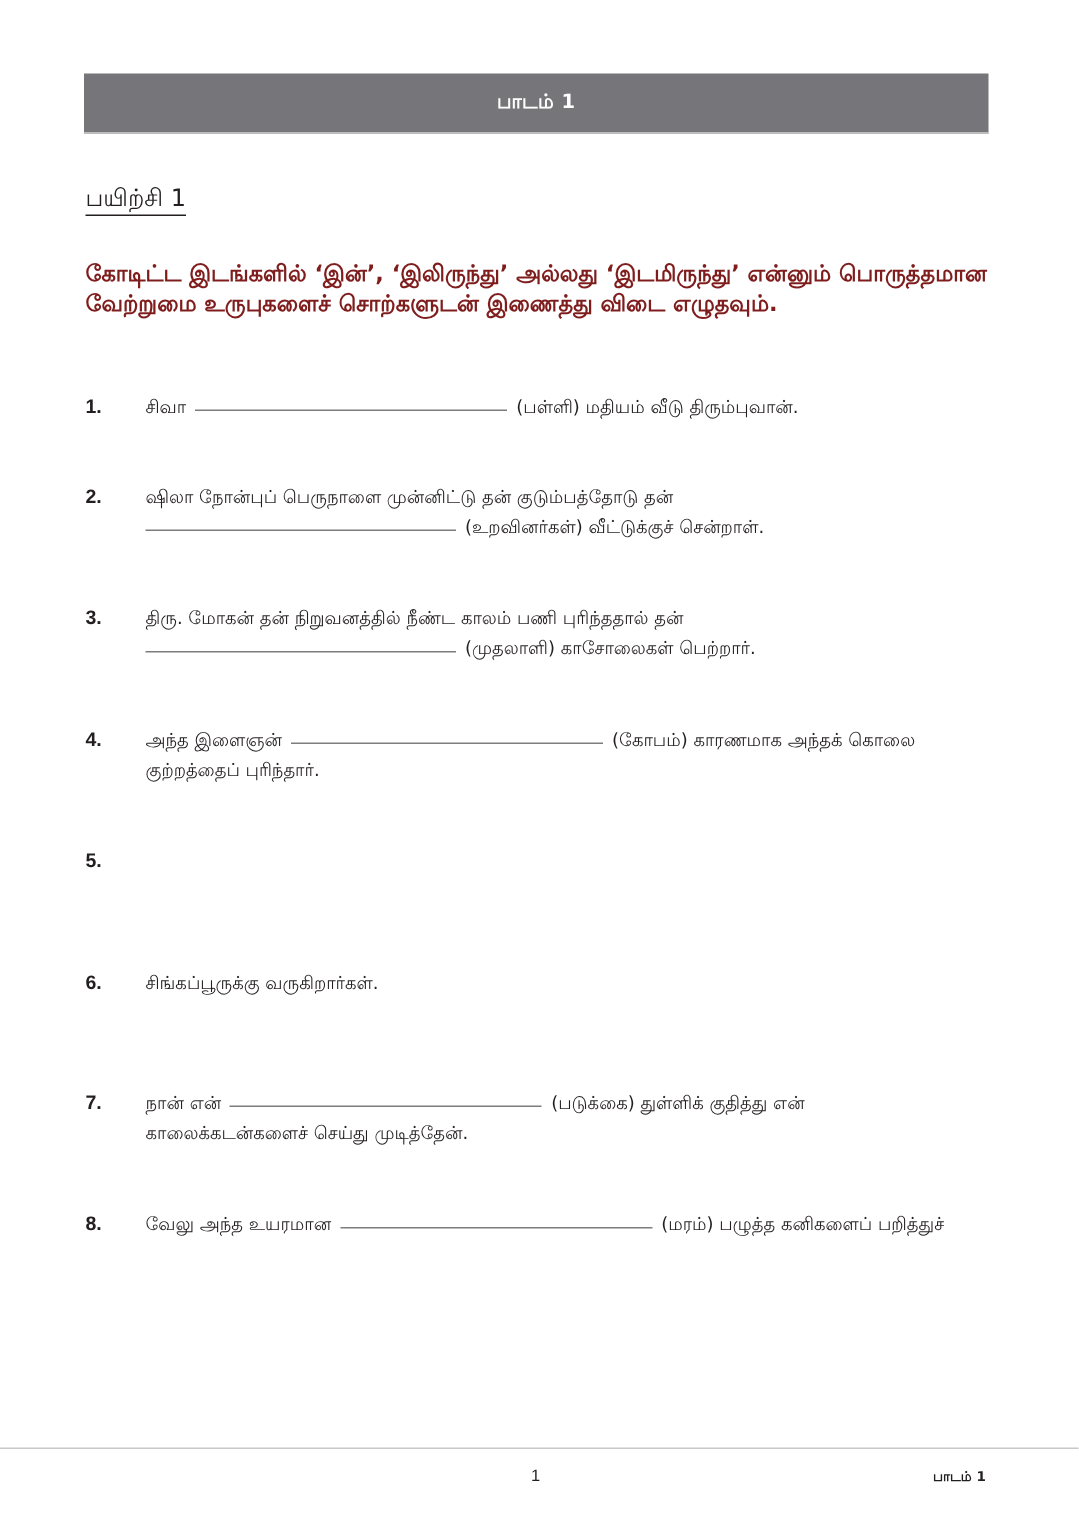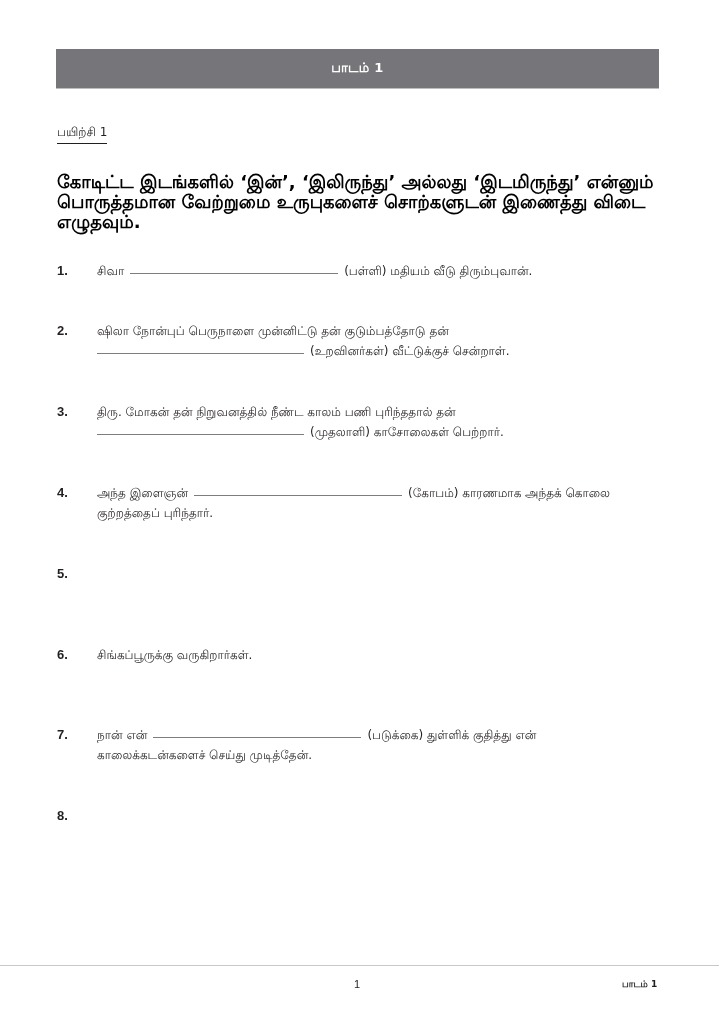--- a/index.html
+++ b/index.html
@@ -30,35 +30,35 @@
     .header-bar .title {
       color: #ffffff;
       font-weight: bold;
       font-size: 13px;
       letter-spacing: 0.3px;
     }
     .section-title {
       position: absolute;
       left: 57px;
       top: 122px;
-      font-size: 12px;
+      font-size: 16px;
       color: #231f20;
       border-bottom: 1.3px solid #231f20;
       padding-bottom: 1px;
       line-height: 20px;
     }
     .instructions {
       position: absolute;
       left: 57px;
       top: 172px;
       width: 605px;
-      font-size: 18px;
+      font-size: 15px;
       line-height: 20px;
       font-weight: bold;
-      color: #000000;
+      color: #7f1d1d;
     }
     .question {
       position: absolute;
       left: 57px;
       width: 605px;
       font-size: 12px;
       line-height: 20px;
       color: #231f20;
     }
     .question .num {
@@ -166,18 +166,19 @@
   <span class="num">7.</span>
   <div class="body">
     <div><span>நான் என்</span><span class="blank" style="width:208px;"></span><span>(படுக்கை) துள்ளிக் குதித்து என்</span></div>
     <div>காலைக்கடன்களைச் செய்து முடித்தேன்.</div>
   </div>
 </div>
 
 <div class="question" style="top:806px;">
   <span class="num">8.</span>
   <div class="body">
+    <div><span>வேலு அந்த உயரமான</span><span class="blank" style="width:208px;"></span><span>(மரம்) பழுத்த கனிகளைப் பறித்துச்</span></div>
   </div>
 </div>
 
 <div class="footer-rule"></div>
 <div class="footer-page">1</div>
 <div class="footer-lesson">பாடம் 1</div>
 
 </body></html>

